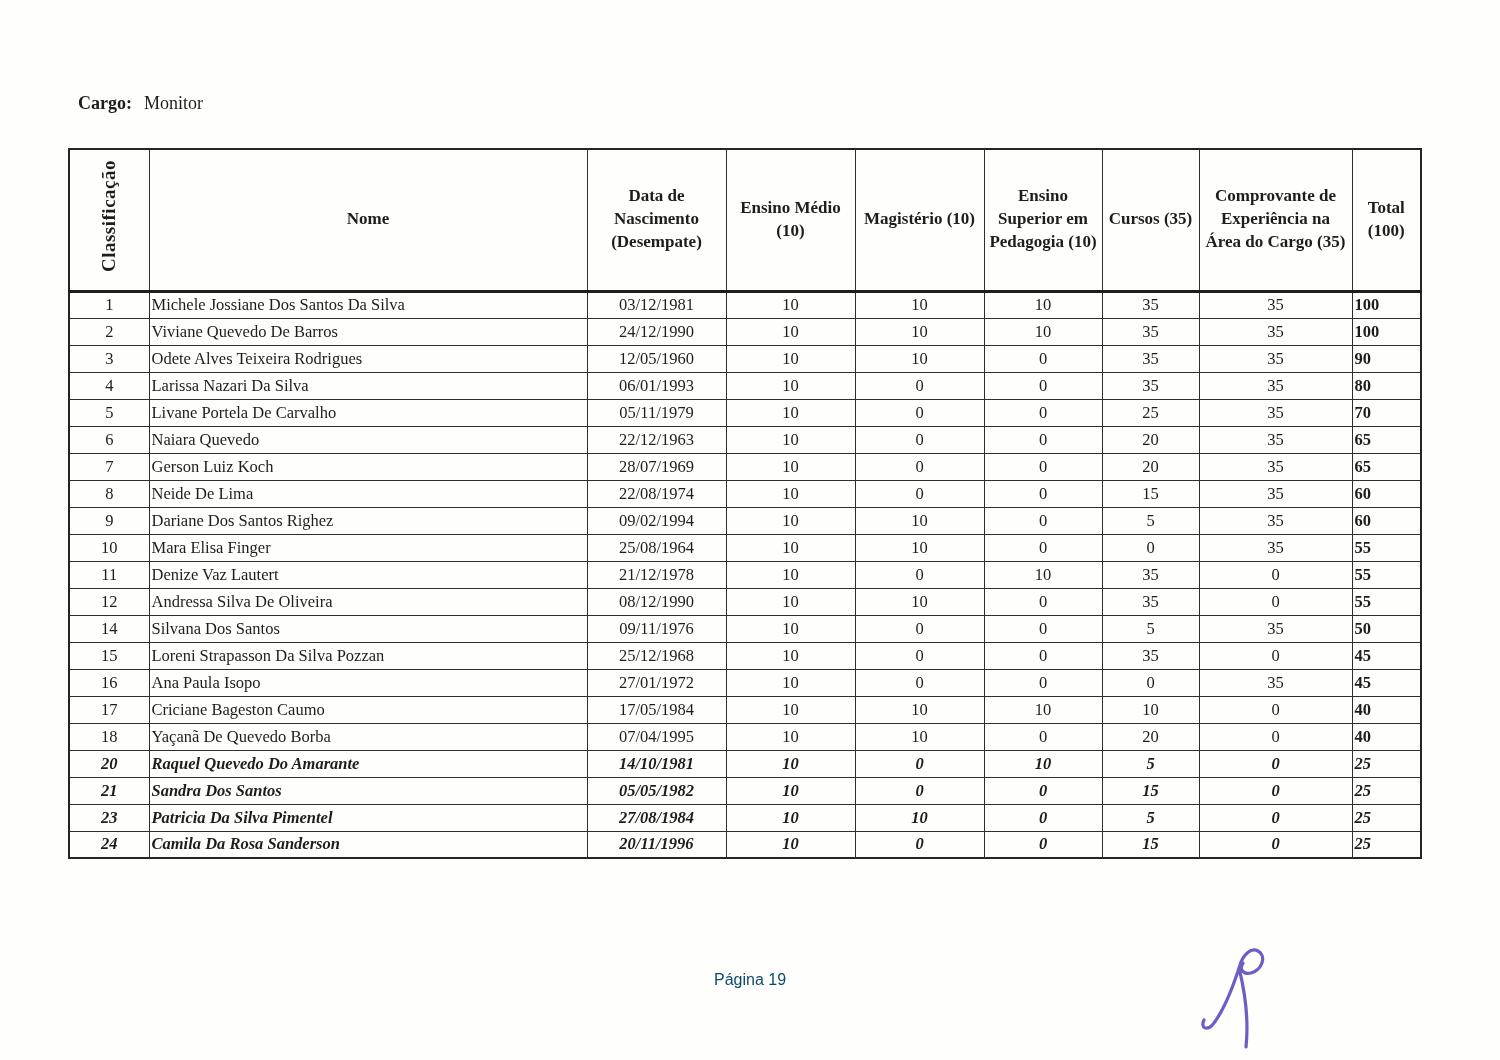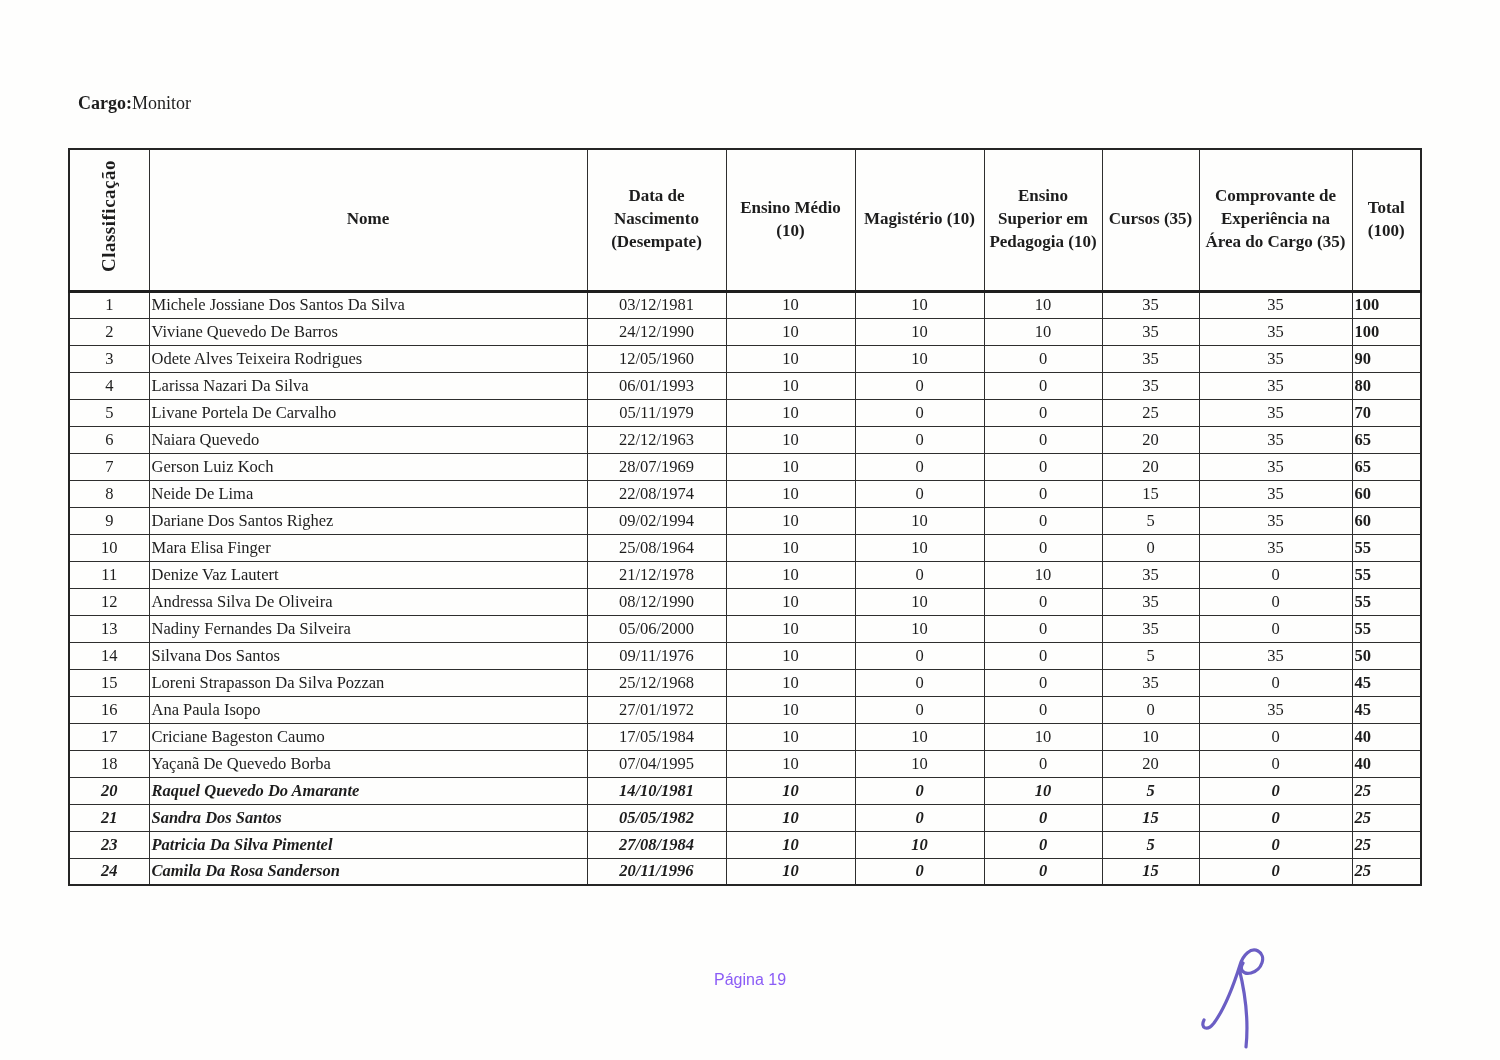--- a/index.html
+++ b/index.html
@@ -18,21 +18,21 @@
   }
   .cargo-line {
     position: absolute;
     left: 78px;
     top: 93px;
     font-size: 18px;
     white-space: nowrap;
   }
   .cargo-label {
     font-weight: bold;
-    margin-right: 0;
+    margin-right: 12px;
   }
   table.clas-table {
     position: absolute;
     left: 68px;
     top: 148px;
     width: 1352px;
     border-collapse: collapse;
     table-layout: fixed;
     border: 2.5px solid #252525;
   }
@@ -78,21 +78,21 @@
     font-style: italic;
   }
   .footer-pagenum {
     position: absolute;
     left: 0;
     width: 1500px;
     top: 971px;
     text-align: center;
     font-family: "Liberation Sans", sans-serif;
     font-size: 16px;
-    color: #8b5cf6;
+    color: #0c4a6e;
   }
   .signature-svg {
     position: absolute;
     left: 1198px;
     top: 944px;
     width: 92px;
     height: 112px;
   }
 </style>
 </head>
@@ -258,31 +258,20 @@
           <td class="col-nome">Andressa Silva De Oliveira</td>
           <td class="col-data_nascimento">08/12/1990</td>
           <td class="col-ensino_medio">10</td>
           <td class="col-magisterio">10</td>
           <td class="col-ensino_superior">0</td>
           <td class="col-cursos">35</td>
           <td class="col-comprovante">0</td>
           <td class="col-total">55</td>
         </tr>
         <tr>
-          <td class="col-classificacao">13</td>
-          <td class="col-nome">Nadiny Fernandes Da Silveira</td>
-          <td class="col-data_nascimento">05/06/2000</td>
-          <td class="col-ensino_medio">10</td>
-          <td class="col-magisterio">10</td>
-          <td class="col-ensino_superior">0</td>
-          <td class="col-cursos">35</td>
-          <td class="col-comprovante">0</td>
-          <td class="col-total">55</td>
-        </tr>
-        <tr>
           <td class="col-classificacao">14</td>
           <td class="col-nome">Silvana Dos Santos</td>
           <td class="col-data_nascimento">09/11/1976</td>
           <td class="col-ensino_medio">10</td>
           <td class="col-magisterio">0</td>
           <td class="col-ensino_superior">0</td>
           <td class="col-cursos">5</td>
           <td class="col-comprovante">35</td>
           <td class="col-total">50</td>
         </tr>

